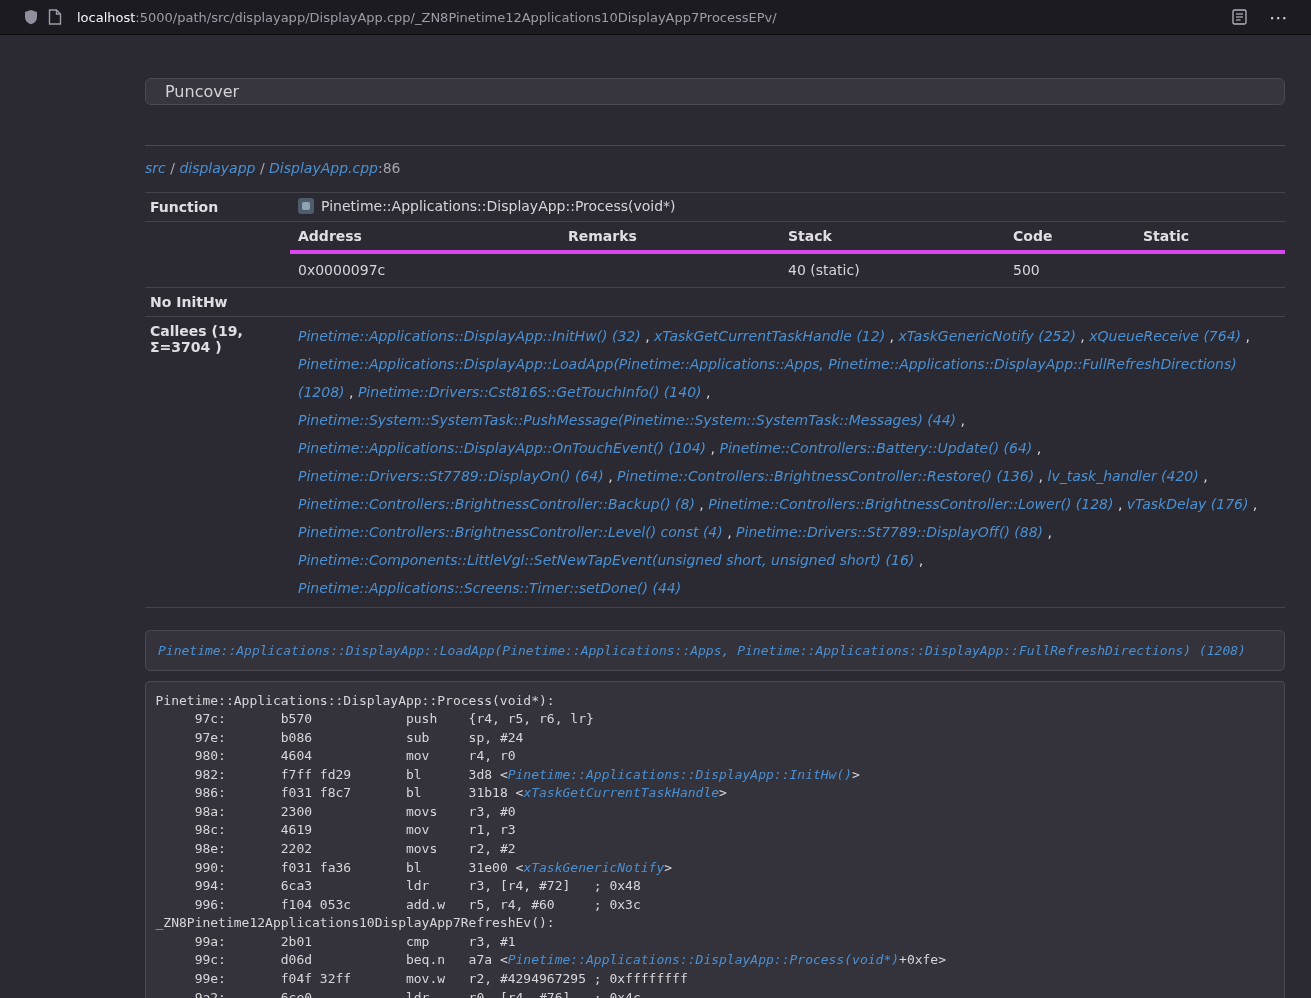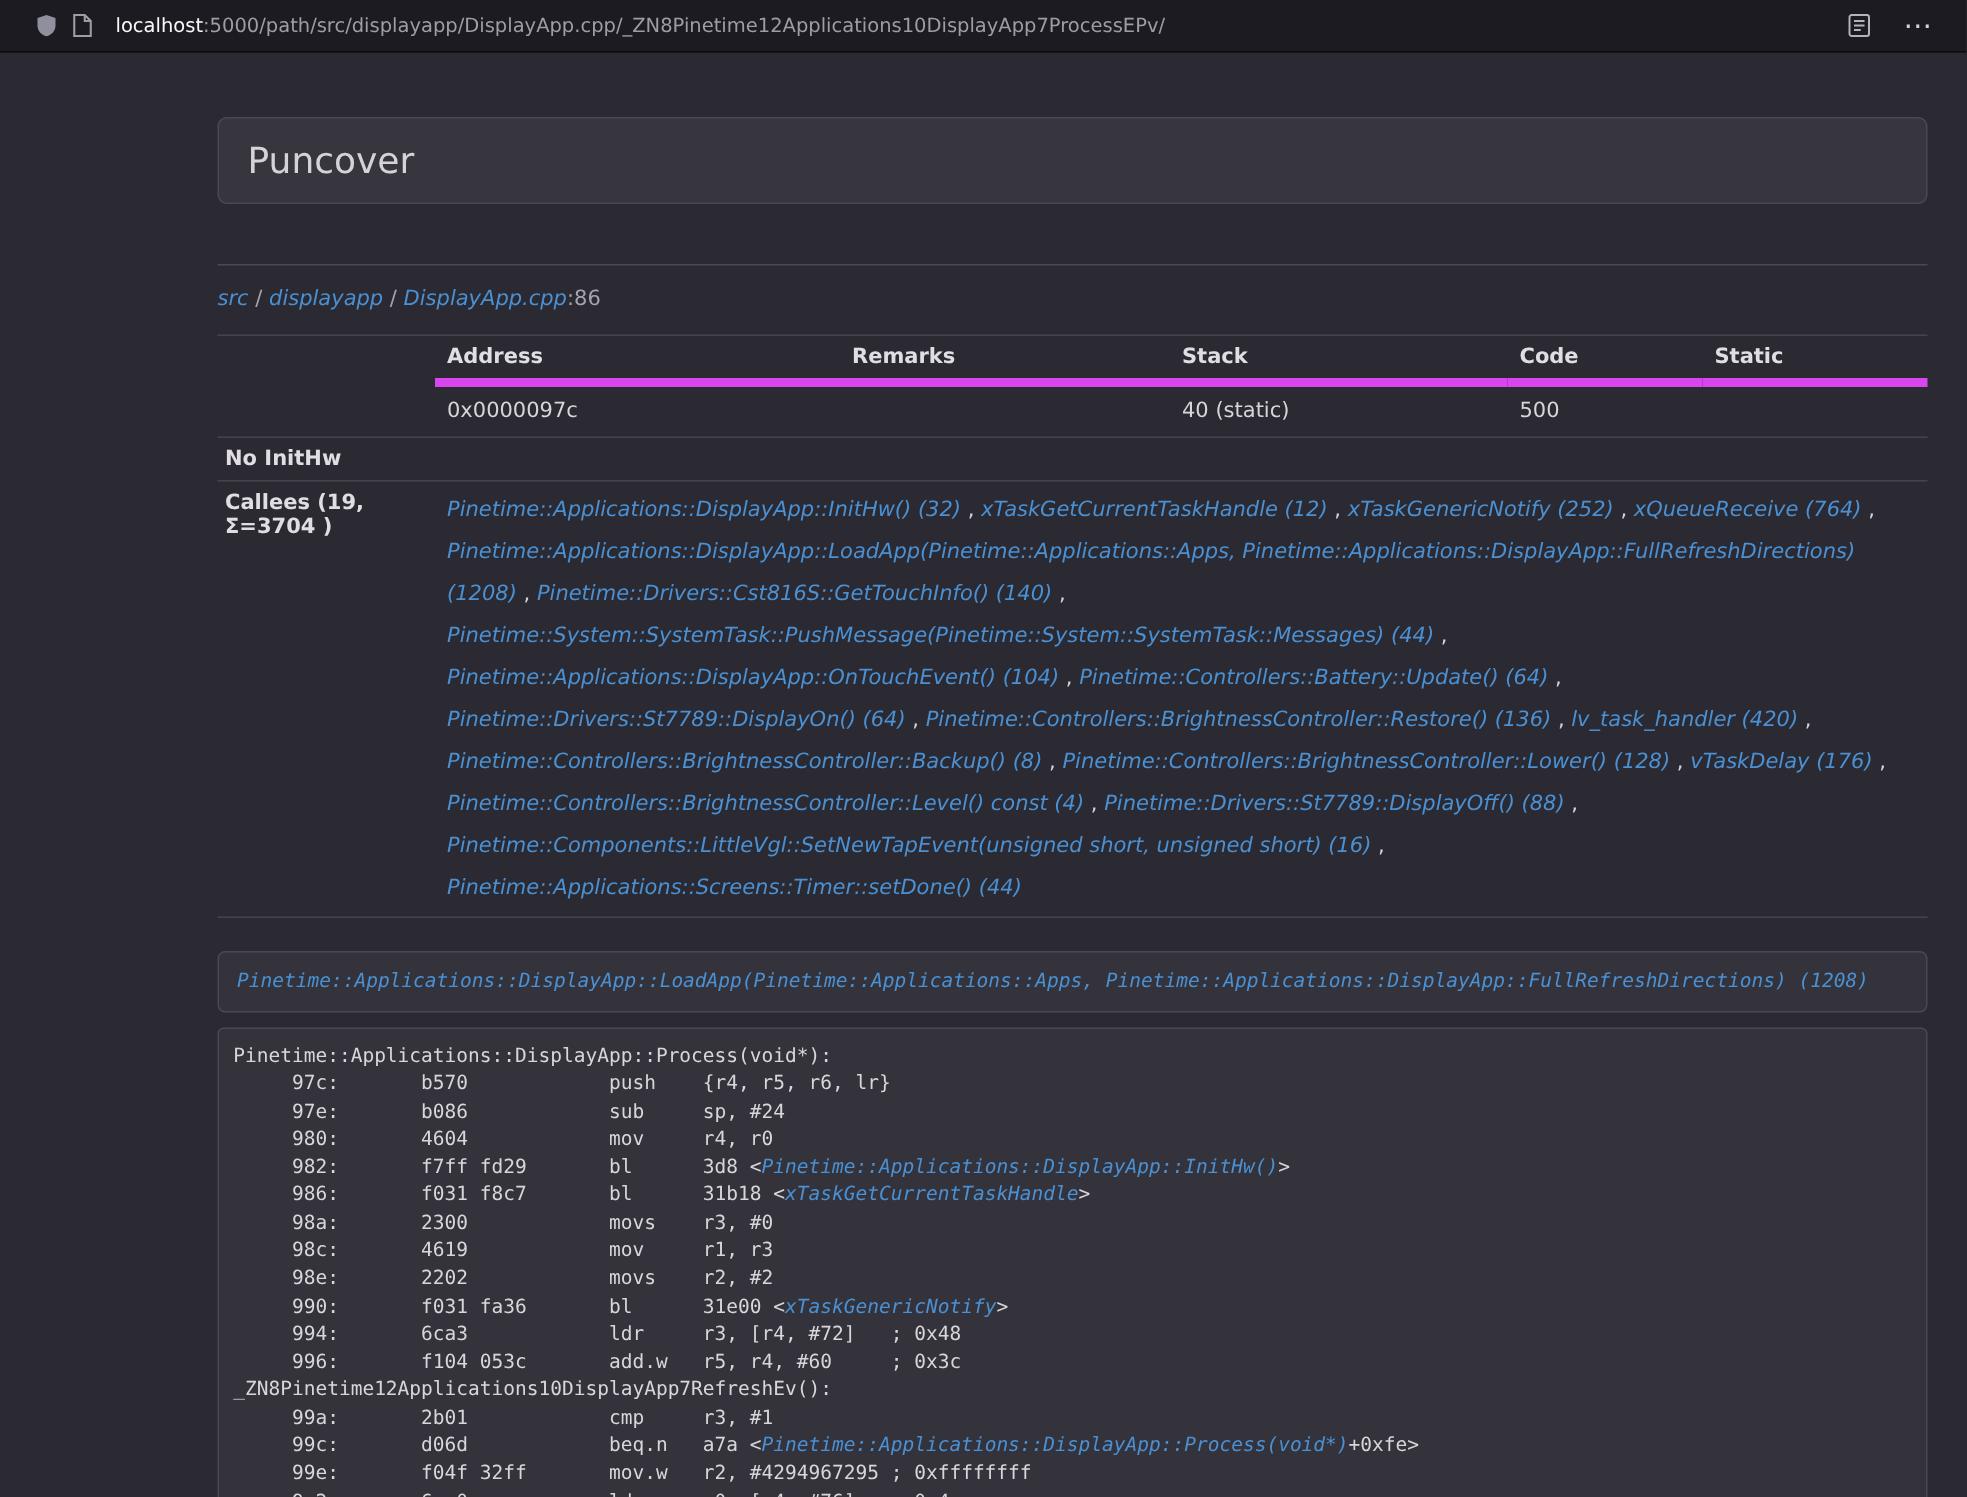--- a/index.html
+++ b/index.html
@@ -16,41 +16,41 @@
   .browser-bar .icon{display:inline-flex;align-items:center;justify-content:center;
     width:24px;height:24px;flex:0 0 auto;}
   .url-bar{flex:1 1 auto;margin:0 10px;font-size:13px;white-space:nowrap;overflow:hidden;}
   .url-bar .host{color:#f9f9fa;}
   .url-bar .rest{color:#9e9da6;}
   .kebab{color:#d4d3db;font-size:19px;line-height:1;padding:0 4px;margin-left:14px;cursor:default;}
 
   
   .content{margin:43px 26px 0 145px;}
   .title-panel{background:var(--panel);border:1px solid var(--border);border-radius:6px;
-    padding:14px 19px;font-size:24px;color:#d4d3d8;}
+    padding:3px 19px;font-size:16px;color:#d4d3d8;}
   hr.rule{border:0;border-top:1px solid var(--border);margin:40px 0 12px;}
   .breadcrumb{font-size:14px;line-height:20px;margin-bottom:14px;}
   .breadcrumb .muted{color:var(--muted);}
   a{color:var(--link);text-decoration:none;font-style:italic;}
 
   
   .main-table{width:100%;border-collapse:collapse;font-size:14px;color:var(--text);}
   .main-table > tbody > tr{border-top:1px solid #45444d;}
   .main-table{border-bottom:1px solid #45444d;}
   .main-table th.label{width:145px;text-align:left;vertical-align:top;
     padding:6px 8px 6px 5px;font-weight:bold;color:#e0dee3;}
   .main-table td.value{padding:5px 8px;vertical-align:top;}
   .main-table td.nopad{padding:0;}
   .fn-icon{display:inline-block;width:16px;height:16px;border-radius:3px;background:#4e5d6b;
     position:relative;vertical-align:-3px;margin-right:7px;}
   .fn-icon::after{content:"";position:absolute;left:4px;top:4px;width:8px;height:8px;
     border-radius:2px;background:#8fa3b4;}
   .stats{width:100%;border-collapse:collapse;font-size:14px;}
   .stats th{text-align:left;font-weight:bold;color:#e0dee3;padding:6px 8px;
-    border-bottom:6px solid #d946ef;}
+    border-bottom:4px solid #d946ef;}
   .stats td{padding:8px 8px 9px;}
   .stats .c1{width:270px;} .stats .c2{width:220px;} .stats .c3{width:225px;margin-left:36px;} .stats .c4{width:130px;}
   td.callees{line-height:28px;padding-top:8px;padding-bottom:10px;}
   td.callees span{color:var(--text);}
 
   
   .symbol-panel{margin-top:22px;background:var(--codebg);border:1px solid var(--border);
     border-radius:5px;padding:12px;font-family:"DejaVu Sans Mono",monospace;font-size:13px;
     white-space:nowrap;overflow:hidden;}
   .code-panel{margin-top:10px;background:var(--codebg);border:1px solid var(--border);
@@ -91,20 +91,26 @@
   <div class="title-panel">
     <span>Puncover</span>
   </div>
 
   <hr class="rule">
 
   <div class="breadcrumb"><a href="#">src</a><span class="muted"> / </span><a href="#">displayapp</a><span class="muted"> / </span><a href="#">DisplayApp.cpp</a><span class="muted">:86</span></div>
 
   <table class="main-table">
     <tbody>
+      <tr>
+        <th class="label">Function</th>
+        <td class="value">
+          <span class="fn-icon"></span><span>Pinetime::Applications::DisplayApp::Process(void*)</span>
+        </td>
+      </tr>
       <tr>
         <th class="label"></th>
         <td class="value nopad">
           <table class="stats">
             <tbody>
               <tr>
                 <th class="c1">Address</th>
                 <th class="c2">Remarks</th>
                 <th class="c3">Stack</th>
                 <th class="c4">Code</th>

